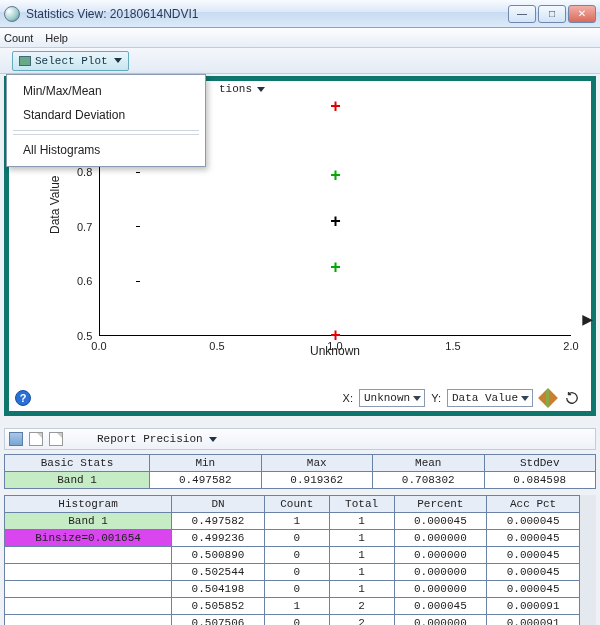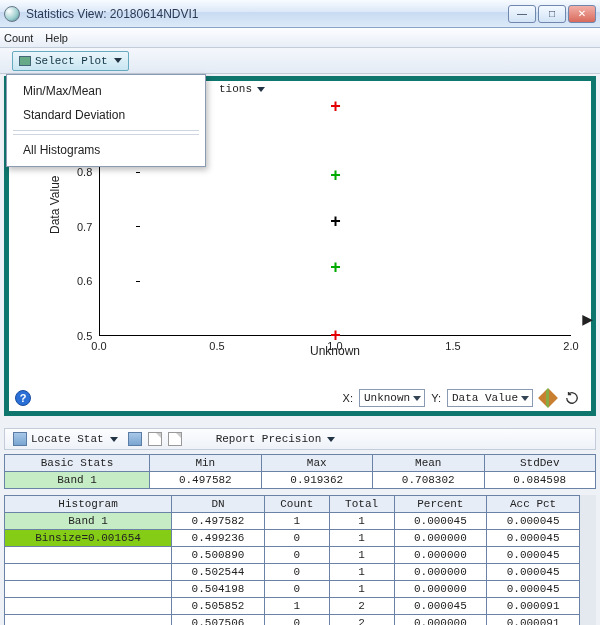--- a/index.html
+++ b/index.html
@@ -239,21 +239,21 @@
     border: 1px solid #6a82a5;
     padding: 2px 6px;
     text-align: center;
     height: 17px;
   }
   table.stats th {
     background: #e6edf7;
     font-weight: normal;
   }
   .cell-green { background: #c6ecc6; }
-  .cell-lav { background: #84cc16; }
+  .cell-lav { background: #d946ef; }
   .cell-rowhead { text-align: center; margin-top: 12px; }
   .tables-scroll { max-height: 165px; overflow: hidden; border-right: 16px solid #e4e8ef; position:relative;}
   .vscroll {
     position: absolute; right: -16px; top: 0; bottom: 18px;
     width: 16px; background: linear-gradient(#f3f6fb,#e3e9f2);
     border: 1px solid #c3ccd9;
   }
   .vthumb {
     position:absolute; top:2px; left:2px; right:2px; height:28px;
     background: linear-gradient(#e0e9f6,#c6d6ec);
@@ -349,25 +349,20 @@
     <div class="iconbtn refresh">
       <svg viewBox="0 0 16 16">
           <path fill="none" stroke="#333" stroke-width="1.5" d="M2 8a6 6 0 1 0 2-4.5M4 1v3h3"></path>
         </svg>
     </div>
   </div>
   <div class="right-arrow">▶</div>
 </div>
 
 <div class="toolbar2">
-  <div class="btnlike">
-    <span class="tbicon"></span>
-    <span>Locate Stat</span>
-    <span class="dd-arrow"></span>
-  </div>
   <span class="tbicon"></span>
   <span class="tbicon doc"></span>
   <span class="tbicon doc"></span>
   <div style="width:18px"></div>
   <div class="btnlike">
     <span>Report Precision</span>
     <span class="dd-arrow"></span>
   </div>
 </div>
 

